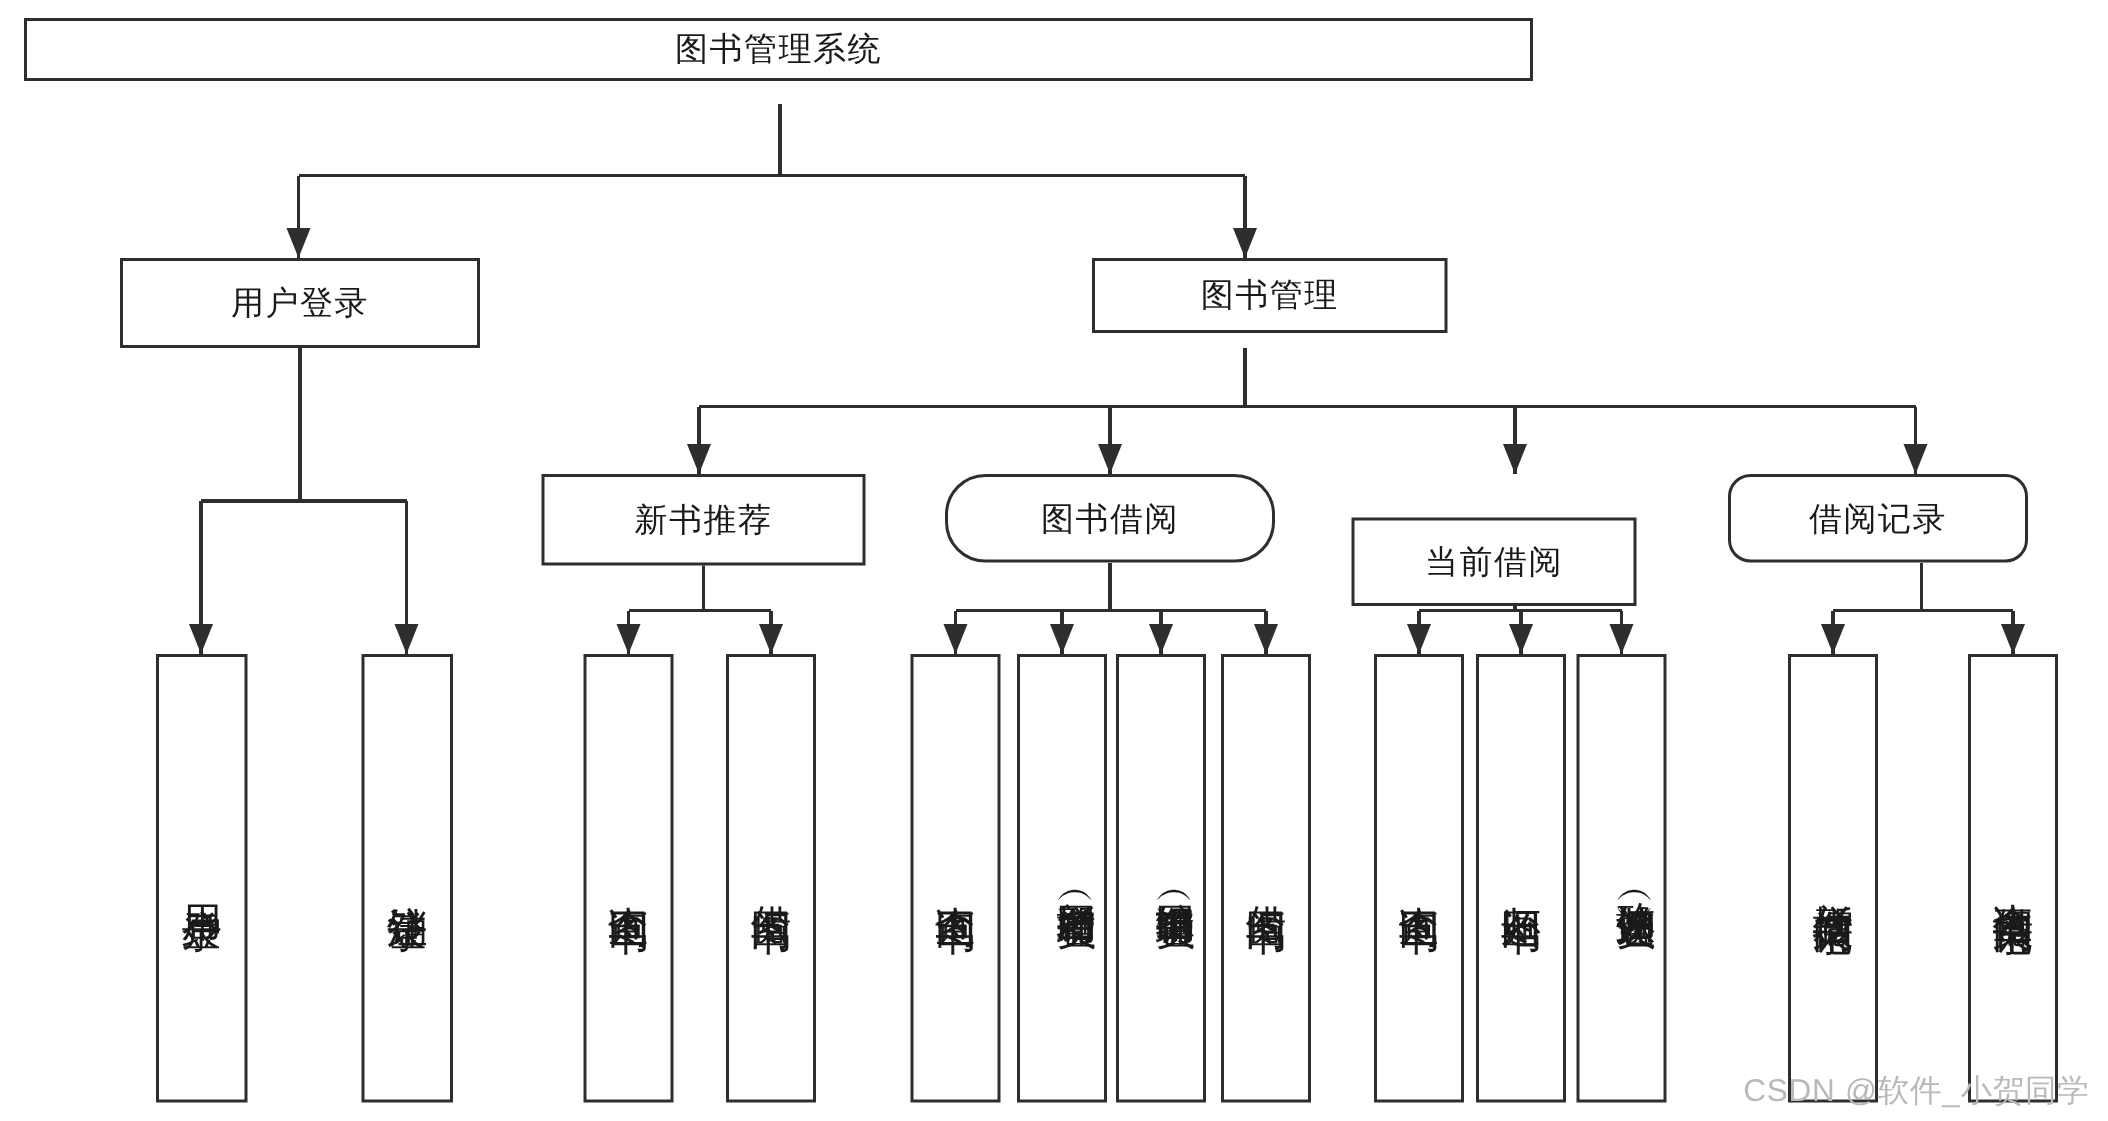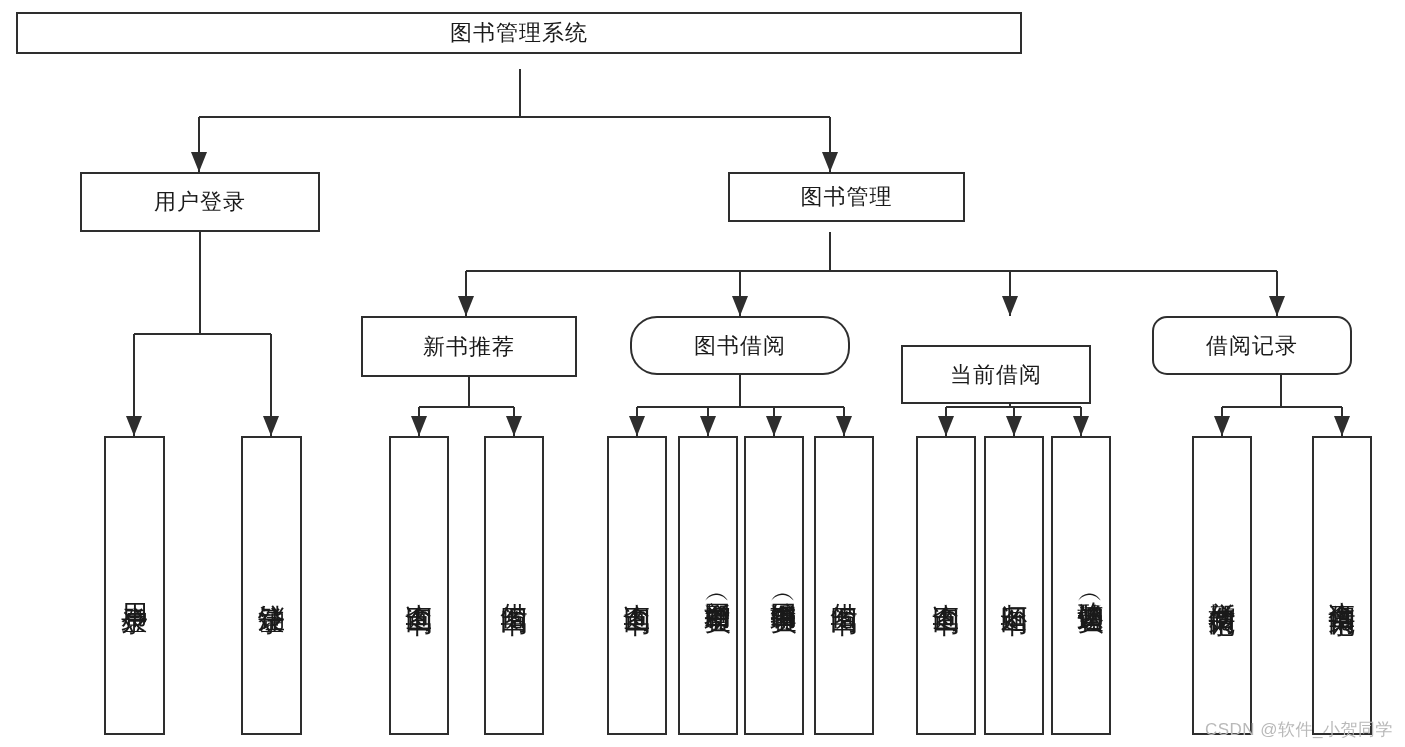--- a/index.html
+++ b/index.html
@@ -55,21 +55,21 @@
   }
   .node.v .lbl {
     writing-mode: vertical-rl;
     text-orientation: upright;
     white-space: nowrap;
   }
   #watermark {
     position: absolute;
     right: 12px;
     bottom: 6px;
-    font-size: 17px;
+    font-size: 21px;
     color: #b9b9b9;
     letter-spacing: 0.5px;
     white-space: nowrap;
   }
 </style>
 </head>
 <body>
 
 <div id="canvas">
 

